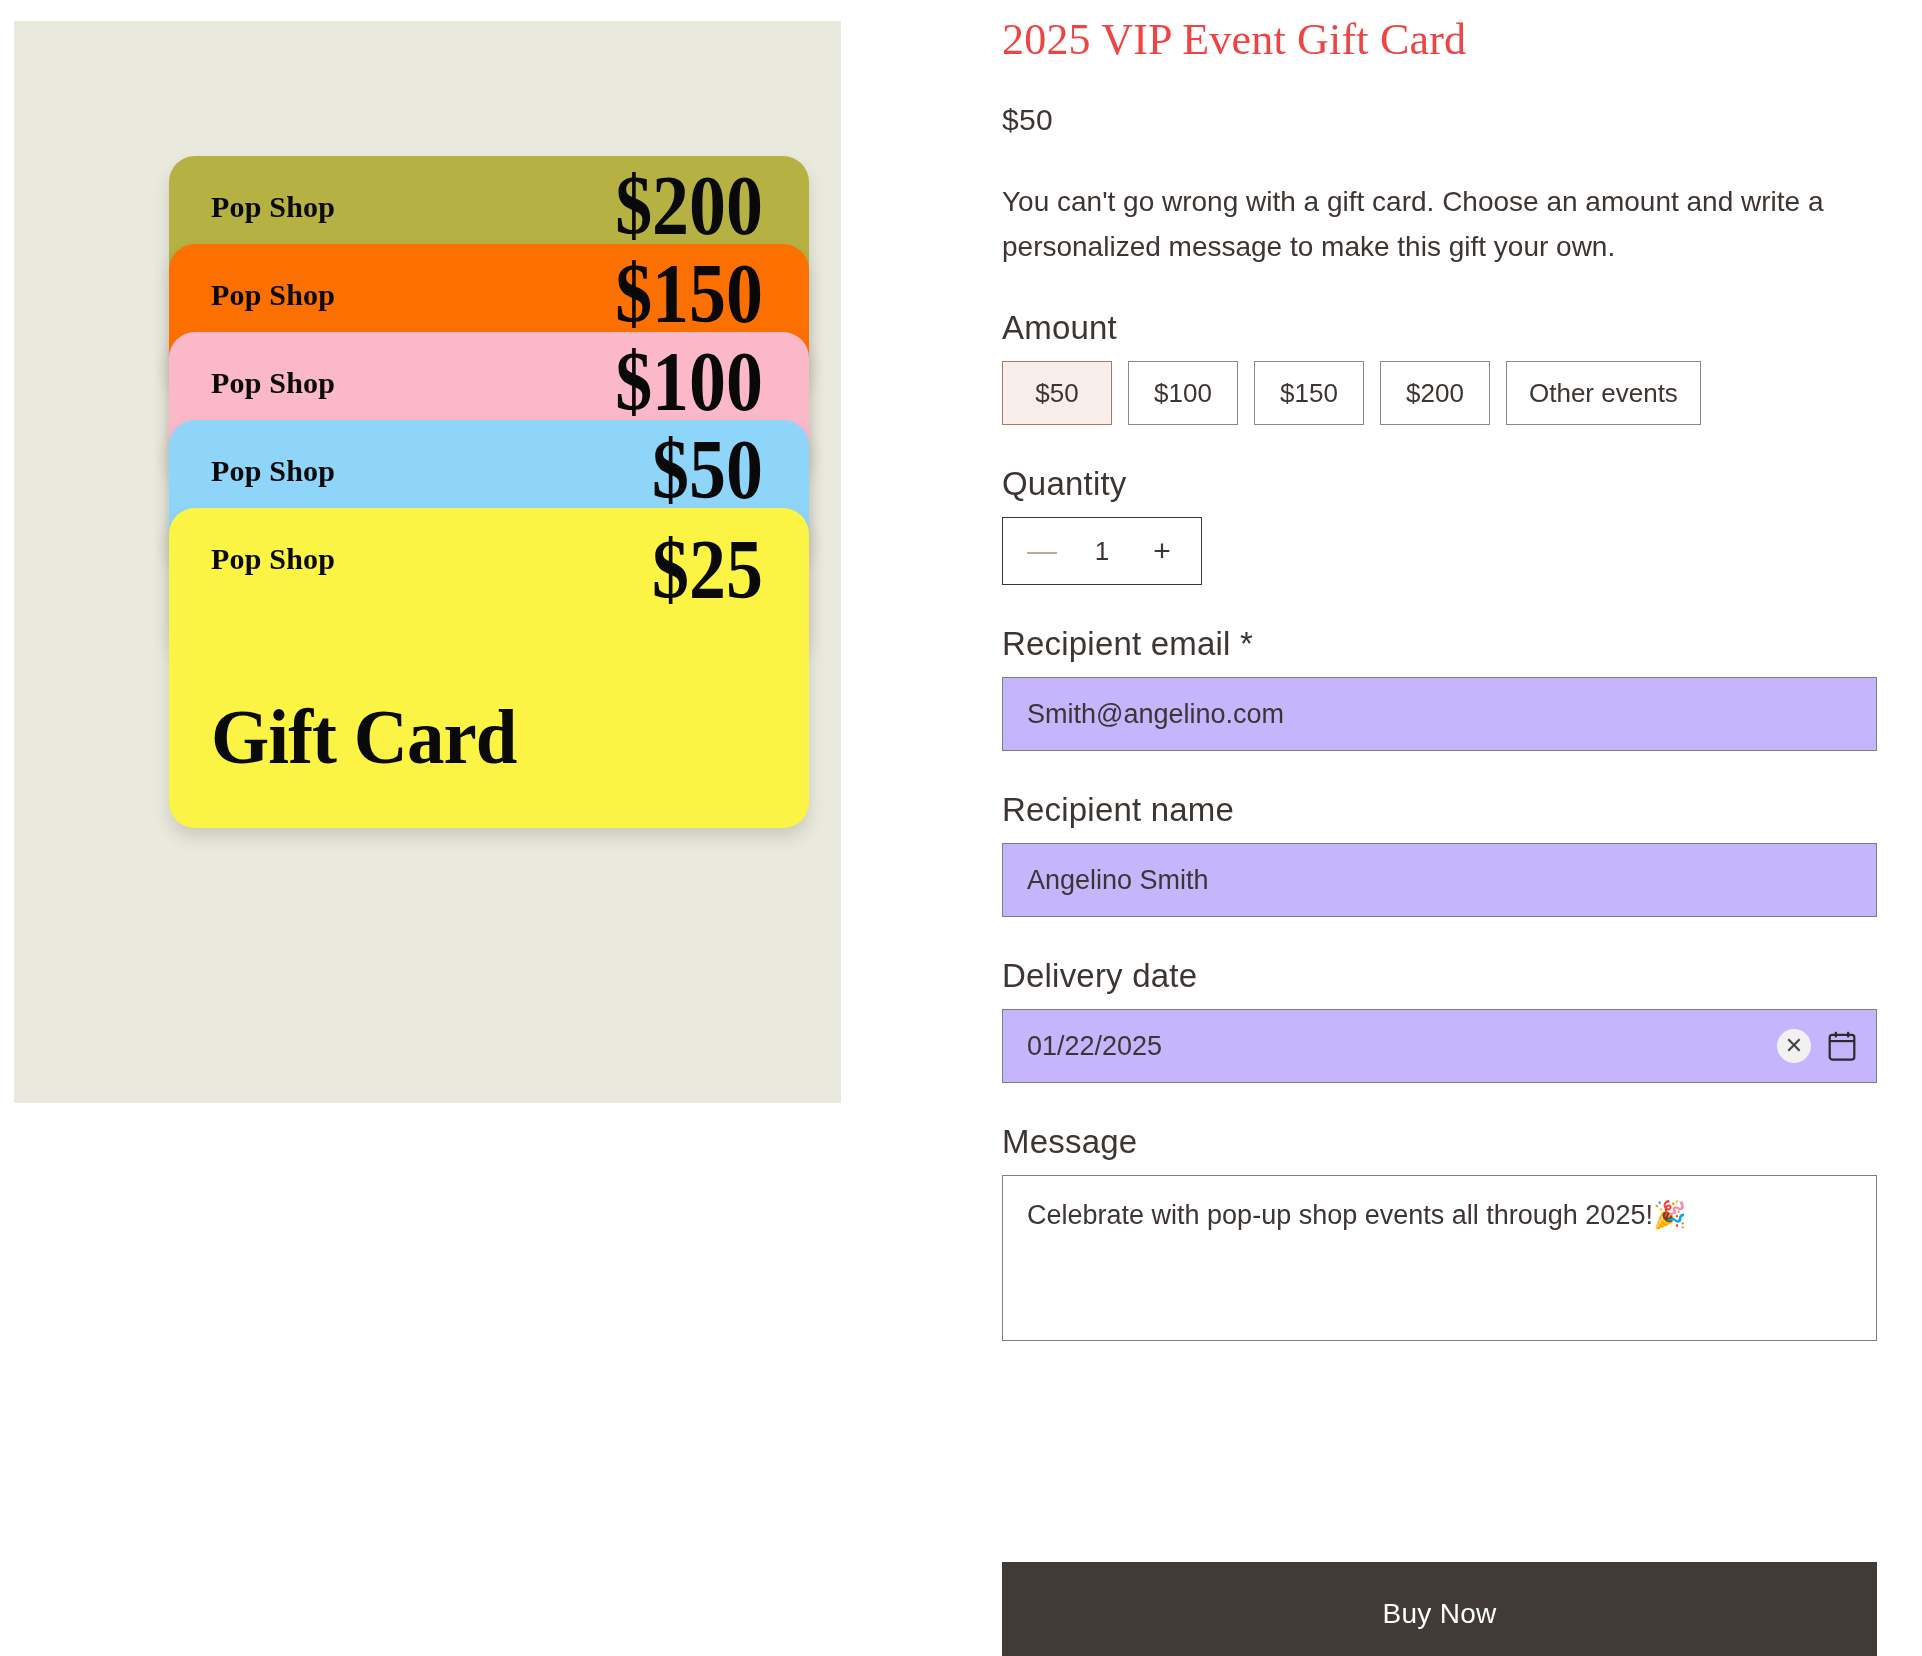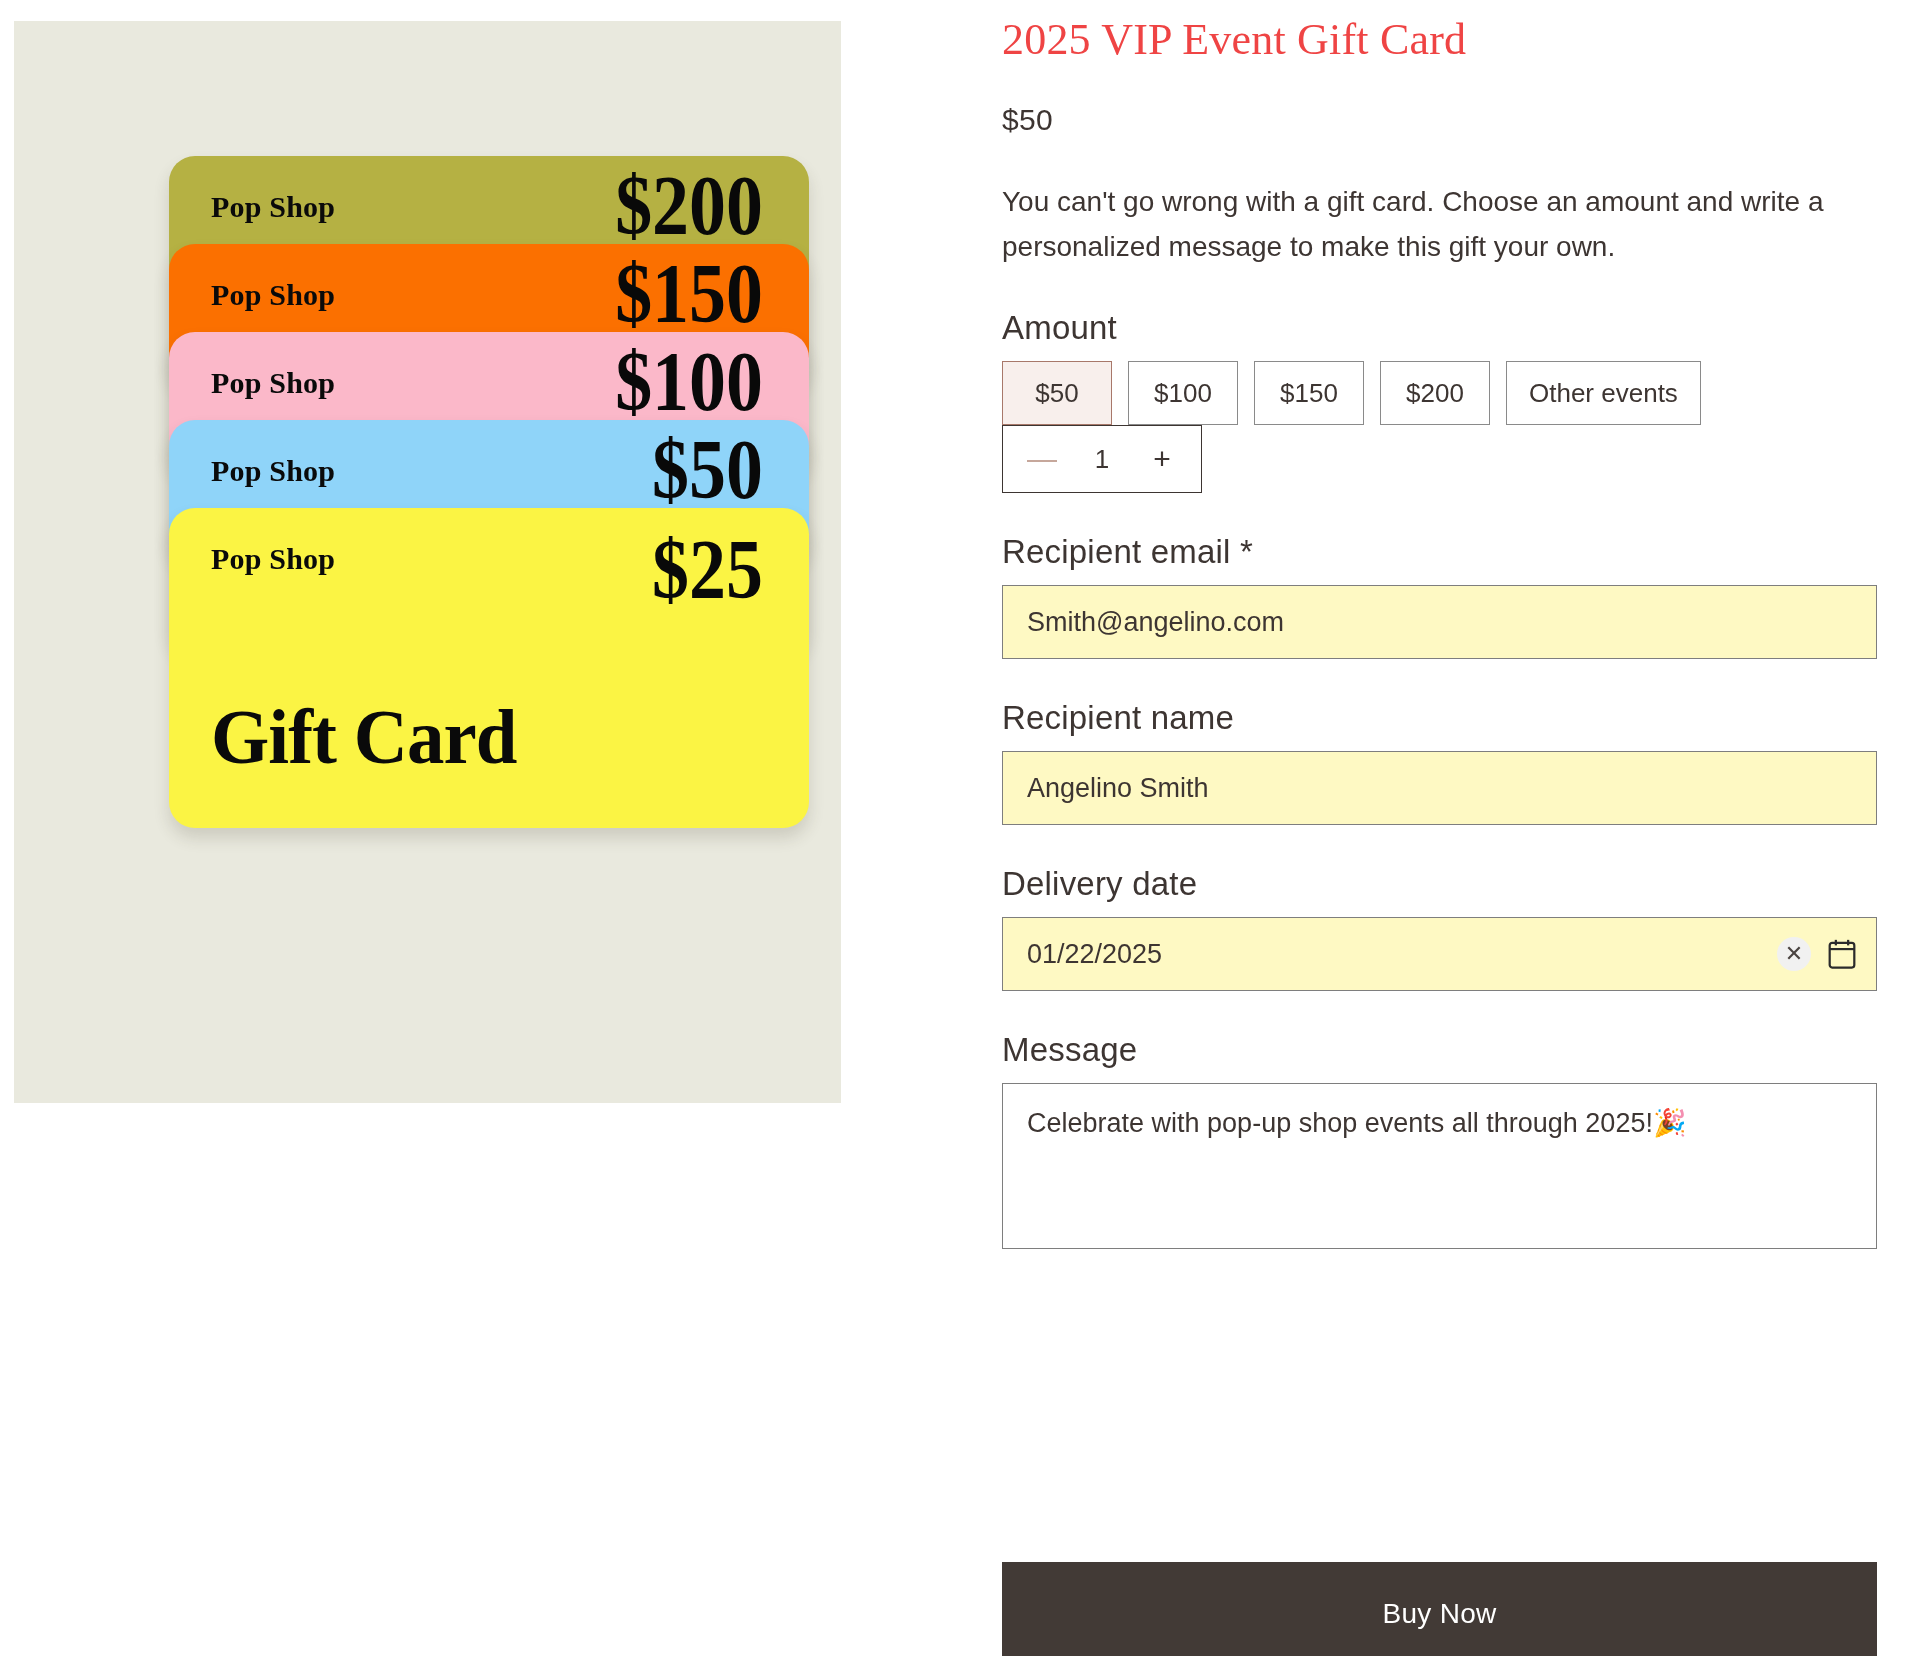--- a/index.html
+++ b/index.html
@@ -155,21 +155,21 @@
     cursor: pointer;
     user-select: none;
     width: 34px; text-align: center;
   }
   .qty-btn.disabled { color: #c6a79b; }
   .qty-val { font-size: 26px; color: #3d3532; }
 
   .text-input {
     width: 875px; height: 74px;
     border: 1px solid #7e7e7e;
-    background: #fef9c3;
+    background: #c4b5fd;
     font-family: "Liberation Sans", sans-serif;
     font-size: 27px;
     color: #3d3532;
     padding: 0 24px;
     outline: none;
   }
   .date-wrap { position: relative; width: 875px; }
   .date-wrap .text-input { padding-right: 110px; }
   .clear-icon {
     position: absolute; right: 66px; top: 50%;
@@ -267,20 +267,21 @@
 
     <div class="field-label">Amount</div>
     <div class="amount-row">
       <div class="amount-btn selected">$50</div>
       <div class="amount-btn">$100</div>
       <div class="amount-btn">$150</div>
       <div class="amount-btn">$200</div>
       <div class="amount-btn">Other events</div>
     </div>
 
+    <div class="field-label">Quantity</div>
     <div class="qty-box">
       <div class="qty-btn disabled">—</div>
       <div class="qty-val">1</div>
       <div class="qty-btn">+</div>
     </div>
 
     <div class="field-label">Recipient email *</div>
     <input class="text-input" type="text" value="Smith@angelino.com" style="">
 
     <div class="field-label">Recipient name</div>

